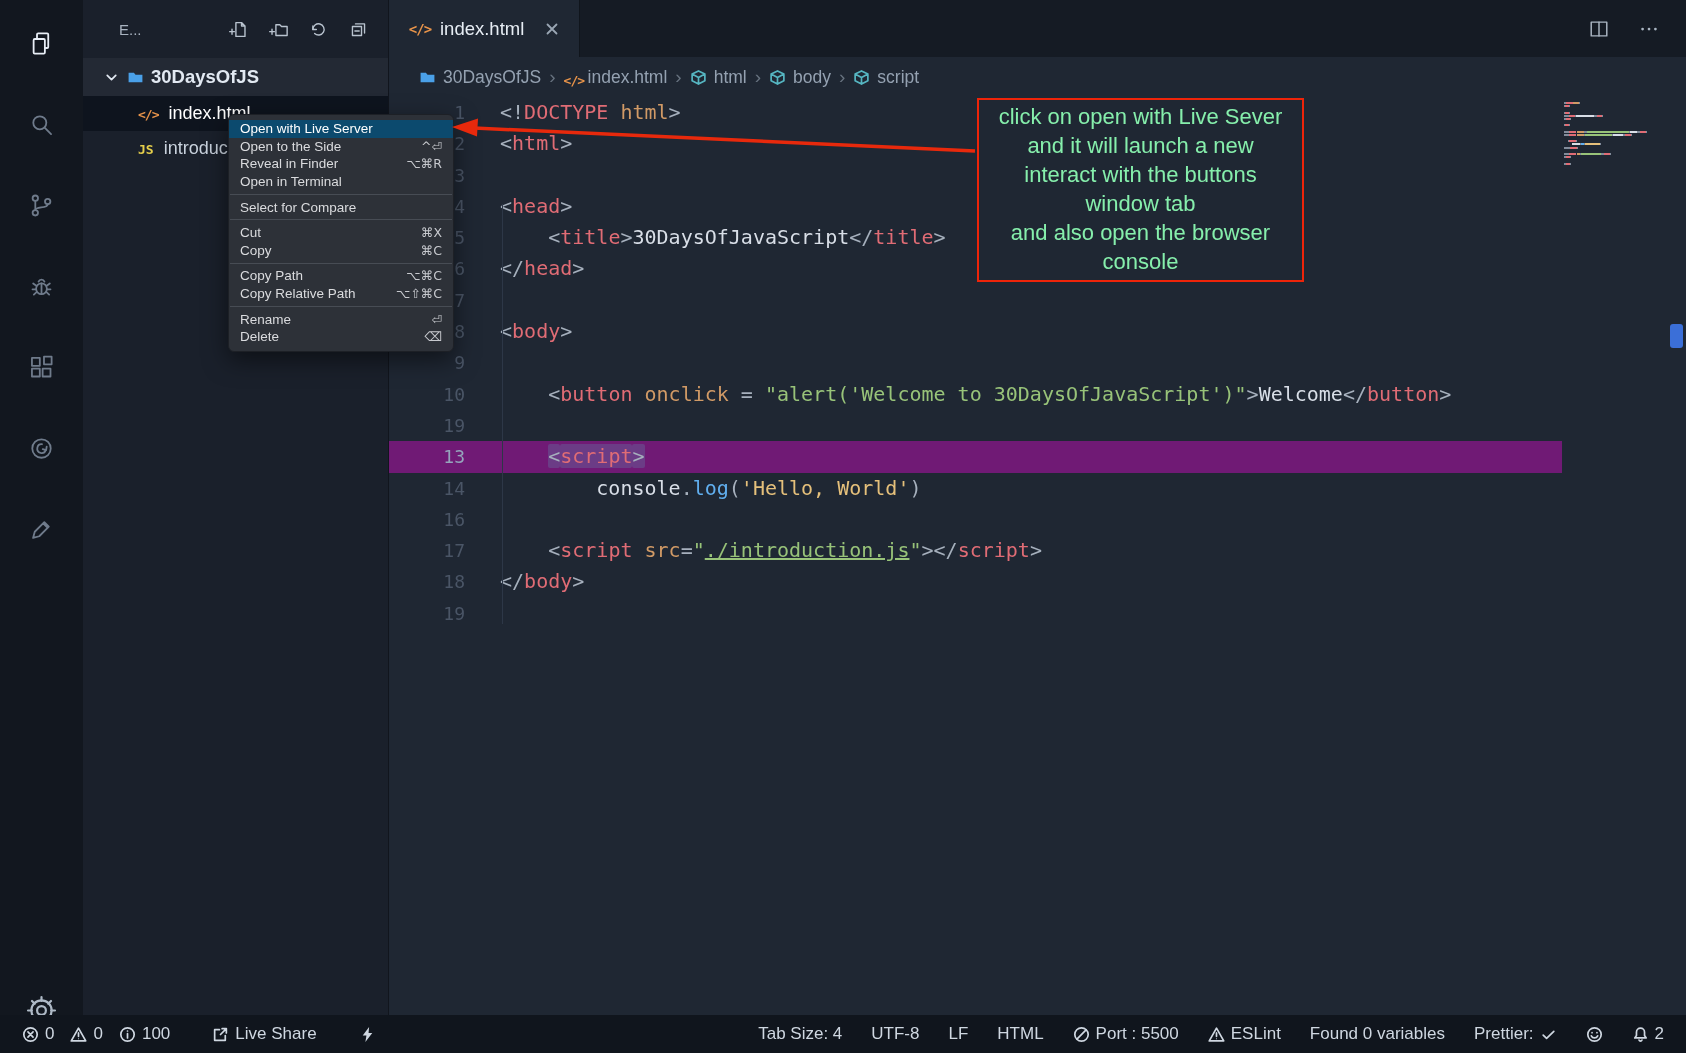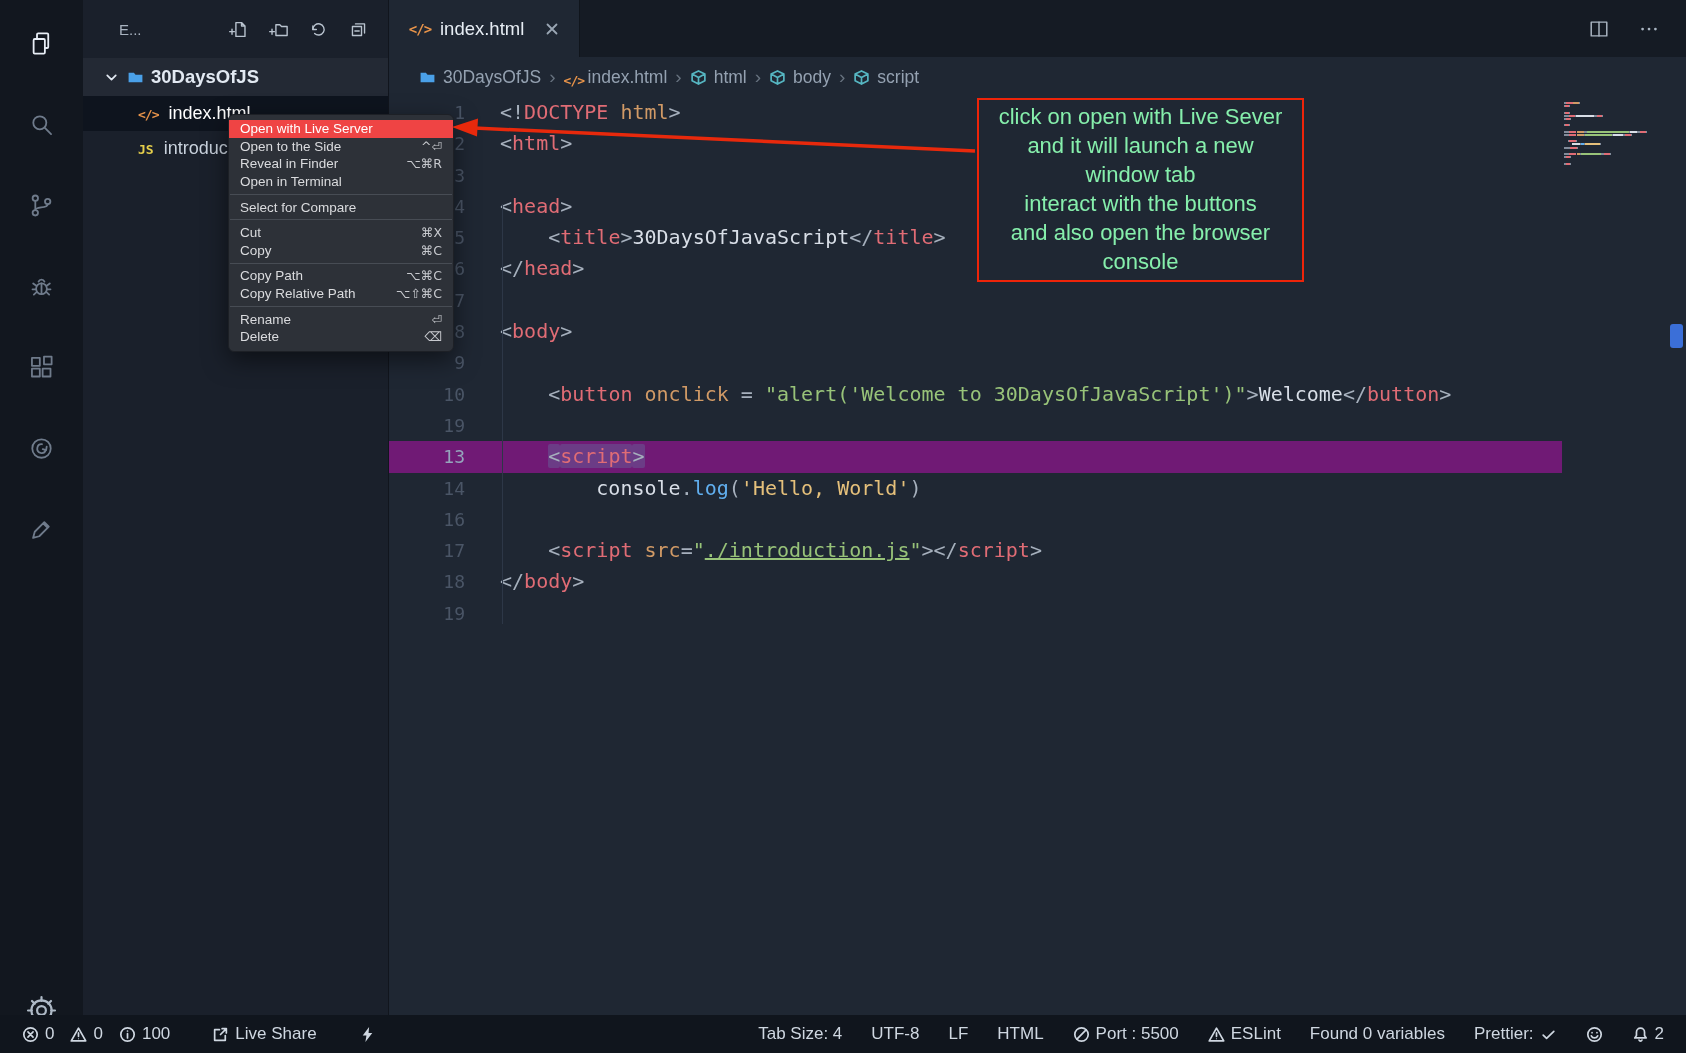--- a/index.html
+++ b/index.html
@@ -74,21 +74,21 @@
   .annotation{position:absolute;left:588px;top:1px;width:327px;height:184px;border:2.5px solid #ee2409;
               padding-top:2px;text-align:center;z-index:30}
   .an-line{color:#86efac;font-size:22px;line-height:29px}
   .arrow-svg{position:absolute;left:0;top:0;z-index:60;pointer-events:none}
 
   
   .context-menu{position:absolute;left:228px;top:114px;width:226px;background:#2d3138;z-index:40;
                 border:1px solid #1d2026;border-radius:6px;box-shadow:0 8px 24px rgba(0,0,0,.5);
                 padding:5px 0;font-size:13.5px;color:#dadbde}
   .cm-item{display:flex;align-items:center;height:17.6px;padding:0 11px}
-  .cm-item.hl{background:#ef4444;color:#fff}
+  .cm-item.hl{background:#0c4a6e;color:#fff}
   .cm-item .sc{margin-left:auto;color:#c7c9ce;font-family:"DejaVu Sans",sans-serif;font-size:12.5px}
   .cm-item.hl .sc{color:#e8eefb}
   .cm-sep{height:1px;background:#474c54;margin:3.5px 1px}
 
   
   .status-bar{position:absolute;left:0;bottom:0;width:1686px;height:38px;background:#10151d;
               display:flex;align-items:center;padding-left:22px;font-size:17px;color:#cfd7e1}
   .status-left{display:flex;align-items:center;gap:16px}
   .status-right{margin-left:auto;display:flex;align-items:center;gap:29px;padding-right:22px}
   .stat{display:flex;align-items:center;gap:6px}
@@ -377,22 +377,22 @@
         <div class="mm-row"></div>
         <div class="mm-row"><span class="mm-seg" style="width: 5.25px; background: rgb(130, 140, 155);"></span><span class="mm-seg" style="width: 6.3px; background: rgb(224, 108, 117);"></span><span class="mm-seg" style="width: 1.05px; background: transparent;"></span><span class="mm-seg" style="width: 3.15px; background: rgb(209, 154, 102);"></span><span class="mm-seg" style="width: 1.05px; background: rgb(130, 140, 155);"></span><span class="mm-seg" style="width: 1.05px; background: rgb(152, 195, 121);"></span><span class="mm-seg" style="width: 17.85px; background: rgb(152, 195, 121);"></span><span class="mm-seg" style="width: 1.05px; background: rgb(152, 195, 121);"></span><span class="mm-seg" style="width: 1.05px; background: rgb(130, 140, 155);"></span><span class="mm-seg" style="width: 2.1px; background: rgb(130, 140, 155);"></span><span class="mm-seg" style="width: 6.3px; background: rgb(224, 108, 117);"></span><span class="mm-seg" style="width: 1.05px; background: rgb(130, 140, 155);"></span></div>
         <div class="mm-row"><span class="mm-seg" style="width: 2.1px; background: rgb(130, 140, 155);"></span><span class="mm-seg" style="width: 4.2px; background: rgb(224, 108, 117);"></span><span class="mm-seg" style="width: 1.05px; background: rgb(130, 140, 155);"></span></div>
         <div class="mm-row"></div>
         <div class="mm-row"><span class="mm-seg" style="width: 2.1px; background: rgb(130, 140, 155);"></span><span class="mm-seg" style="width: 4.2px; background: rgb(224, 108, 117);"></span><span class="mm-seg" style="width: 1.05px; background: rgb(130, 140, 155);"></span></div>
       </div>
     <div class="overview-marker"></div>
     <div class="annotation" id="annotation">
         <div class="an-line">click on open with Live Sever</div>
         <div class="an-line">and it will launch a new</div>
+        <div class="an-line">interact with the buttons</div>
         <div class="an-line">window tab</div>
-        <div class="an-line">interact with the buttons</div>
         <div class="an-line">and also open the browser</div>
         <div class="an-line">console</div>
       </div>
   </div>
 
   <div class="context-menu" id="context-menu">
       <div class="cm-item hl">
         <span class="lbl">Open with Live Server</span>
         <span class="sc"></span>
       </div>

